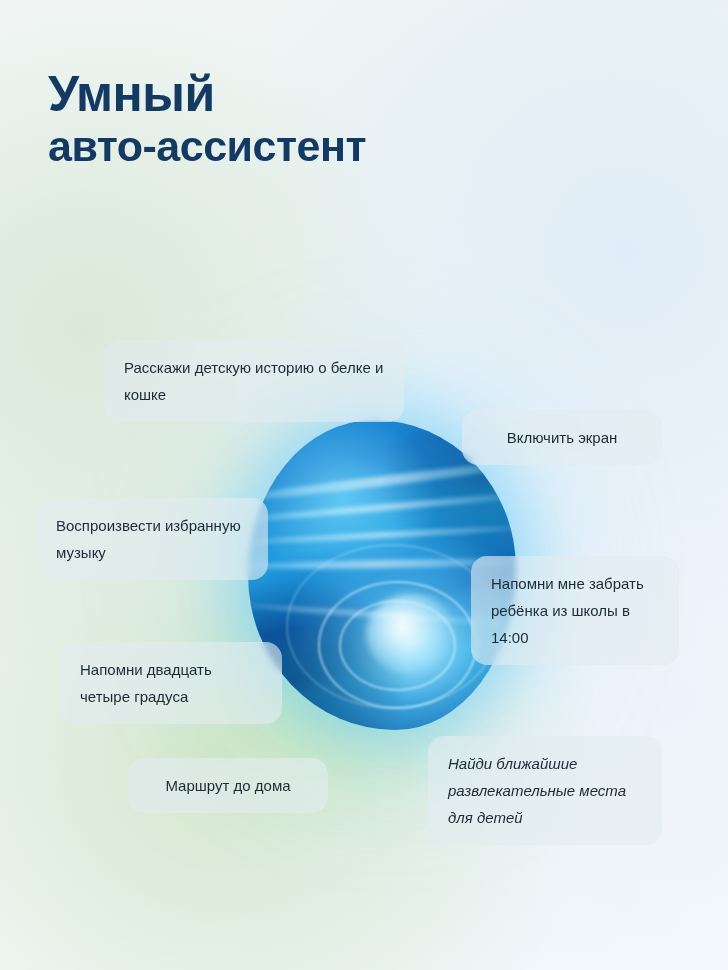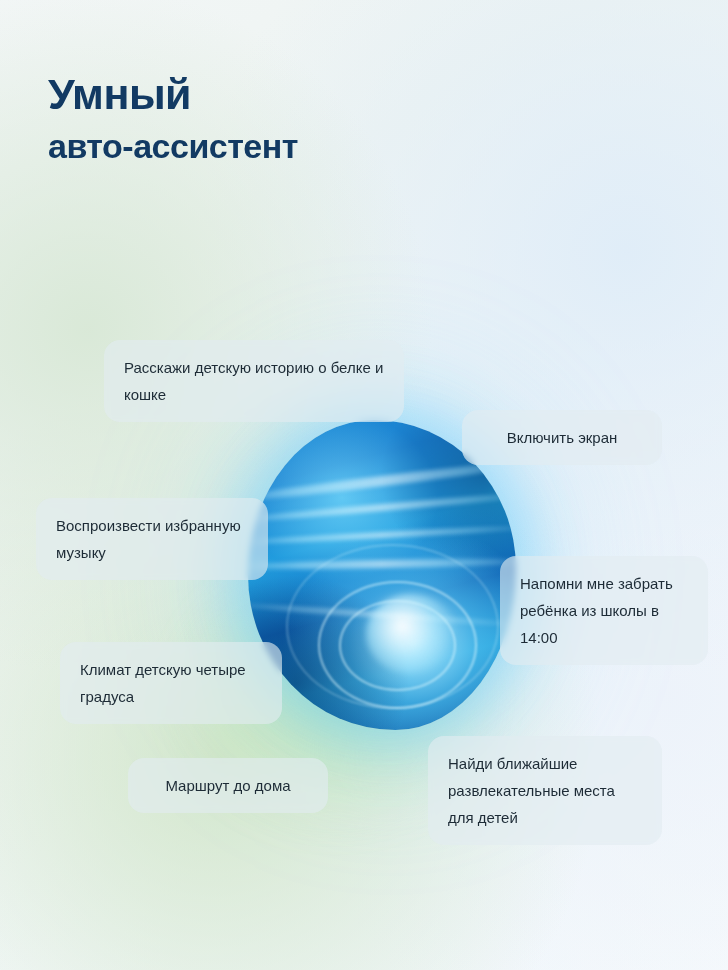--- a/index.html
+++ b/index.html
@@ -62,25 +62,25 @@
   .headline .line {
     color: #123a63;
     font-weight: 700;
     letter-spacing: -0.5px;
   }
   .headline .line1 {
     font-size: 44px;
     line-height: 52px;
   }
   .headline .line2 {
-    font-size: 43px;
+    font-size: 50px;
     line-height: 52px;
   }
   .headline .line3 {
-    font-size: 34px;
+    font-size: 43px;
     line-height: 52px;
   }
 
   
   .orb-wrap {
     position: absolute;
     left: 248px;
     top: 420px;
     width: 268px;
     height: 310px;
@@ -143,24 +143,24 @@
     line-height: 27px;
     padding: 14px 20px;
     backdrop-filter: blur(3px);
     box-sizing: border-box;
   }
   .bubble.center { text-align: center; }
 
   #bubble-story   { left: 104px; top: 340px;  width: 300px; }
   #bubble-screen  { left: 462px; top: 410px;  width: 200px; }
   #bubble-music   { left: 36px;  top: 498px;  width: 232px; }
-  #bubble-remind  { left: 500px; top: 556px;  width: 208px; }
+  #bubble-remind  { left: 471px; top: 556px;  width: 208px; }
   #bubble-climate { left: 60px;  top: 642px;  width: 222px; }
   #bubble-route   { left: 128px; top: 758px;  width: 200px; }
-  #bubble-places  { left: 428px; top: 736px;  width: 234px; }
+  #bubble-places  { left: 428px; top: 736px;  width: 234px; font-style: italic; }
 </style>
 </head>
 <body>
 
 <div class="poster">
 
   <div class="glow-green"></div>
   <div class="glow-cyan"></div>
 
   <div class="headline">
@@ -180,17 +180,17 @@
       <div class="swirl" style="left:34%; top:58%; width:42%; height:28%;"></div>
       <div class="swirl" style="left:14%; top:40%; width:78%; height:52%; opacity:.45;"></div>
       <div class="core"></div>
     </div>
   </div>
 
   <div class="bubble" id="bubble-story">Расскажи детскую историю о белке и кошке</div>
   <div class="bubble center" id="bubble-screen">Включить экран</div>
   <div class="bubble" id="bubble-music">Воспроизвести избранную музыку</div>
   <div class="bubble" id="bubble-remind">Напомни мне забрать ребёнка из школы в 14:00</div>
-  <div class="bubble" id="bubble-climate">Климат детскую четыре градуса</div>
+  <div class="bubble" id="bubble-climate">Напомни двадцать четыре градуса</div>
   <div class="bubble center" id="bubble-route">Маршрут до дома</div>
   <div class="bubble" id="bubble-places">Найди ближайшие развлекательные места для детей</div>
 
 </div>
 
 </body></html>

